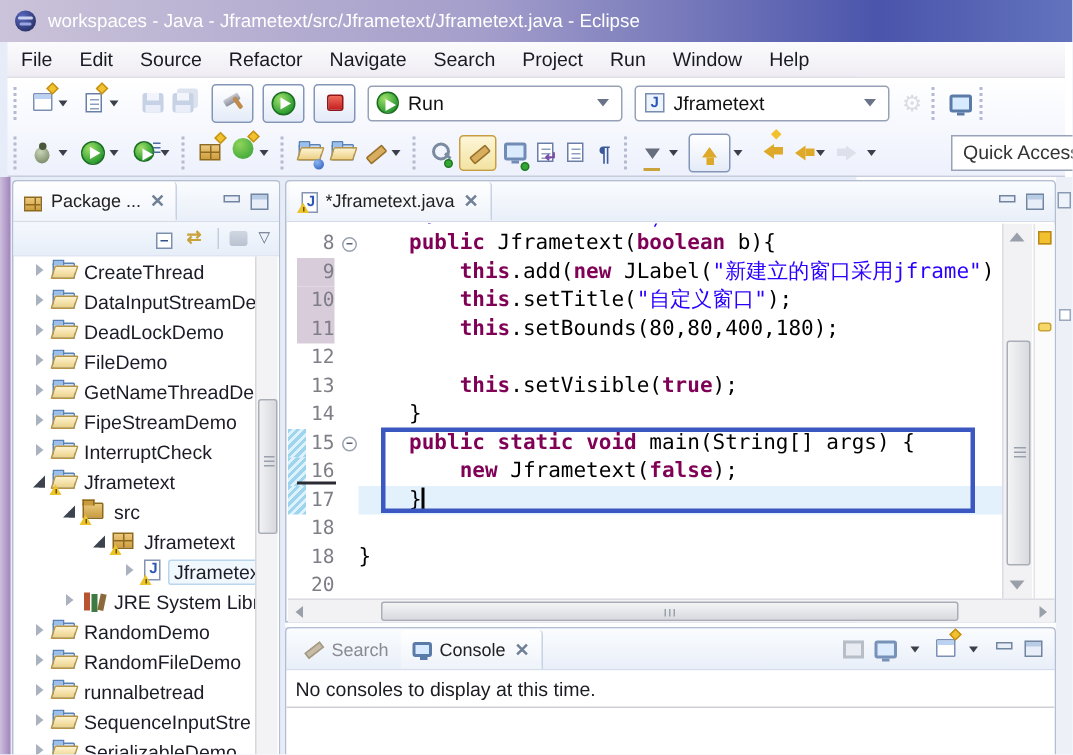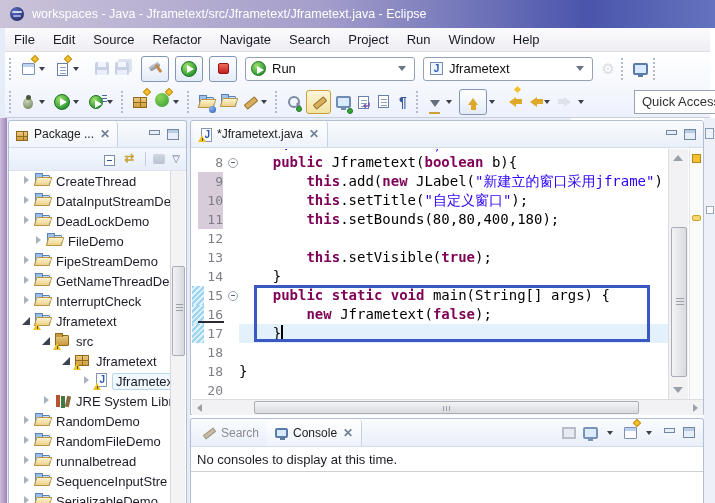--- a/index.html
+++ b/index.html
@@ -370,40 +370,40 @@
           </span>
           <span class="tlabel">DataInputStreamDe</span>
         </span>
         <span class="trow2" style="padding-left: 12px;">
           <span class="tw col"></span>
           <span class="ticon">
             <span class="i-folder" style="position:absolute;left:0;top:1px"></span>
           </span>
           <span class="tlabel">DeadLockDemo</span>
         </span>
-        <span class="trow2" style="padding-left: 24px;">
+        <span class="trow2" style="padding-left: 12px;">
           <span class="tw col"></span>
           <span class="ticon">
             <span class="i-folder" style="position:absolute;left:0;top:1px"></span>
           </span>
           <span class="tlabel">FileDemo</span>
         </span>
         <span class="trow2" style="padding-left: 12px;">
           <span class="tw col"></span>
           <span class="ticon">
             <span class="i-folder" style="position:absolute;left:0;top:1px"></span>
           </span>
+          <span class="tlabel">GetNameThreadDe</span>
+        </span>
+        <span class="trow2" style="padding-left: 12px;">
+          <span class="tw col"></span>
+          <span class="ticon">
+            <span class="i-folder" style="position:absolute;left:0;top:1px"></span>
+          </span>
           <span class="tlabel">FipeStreamDemo</span>
-        </span>
-        <span class="trow2" style="padding-left: 12px;">
-          <span class="tw col"></span>
-          <span class="ticon">
-            <span class="i-folder" style="position:absolute;left:0;top:1px"></span>
-          </span>
-          <span class="tlabel">GetNameThreadDe</span>
         </span>
         <span class="trow2" style="padding-left: 12px;">
           <span class="tw col"></span>
           <span class="ticon">
             <span class="i-folder" style="position:absolute;left:0;top:1px"></span>
           </span>
           <span class="tlabel">InterruptCheck</span>
         </span>
         <span class="trow2" style="padding-left: 12px;">
           <span class="tw exp"></span>

